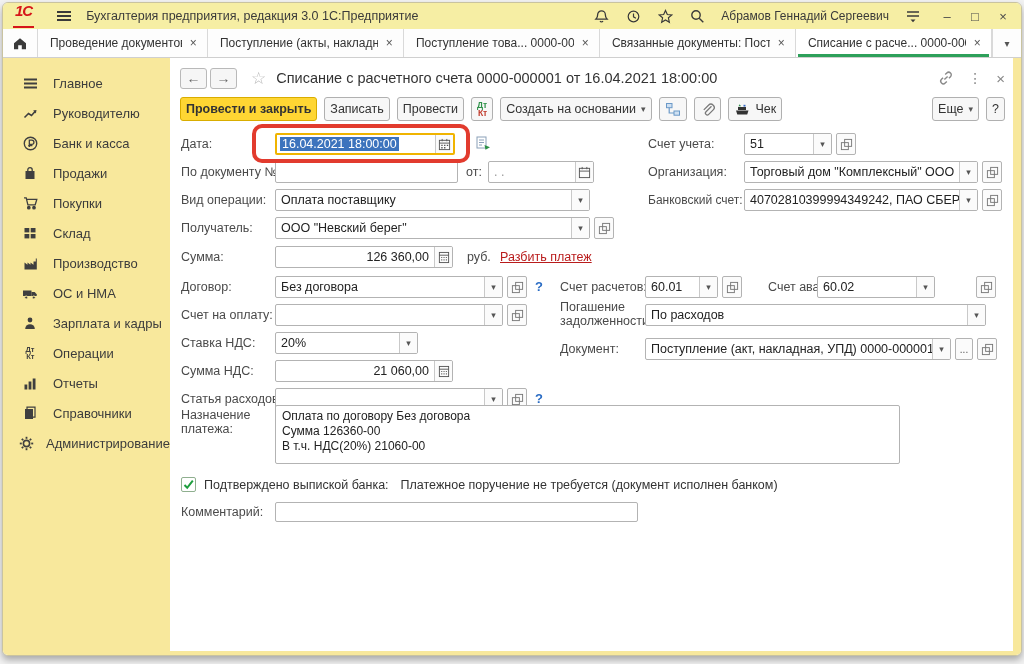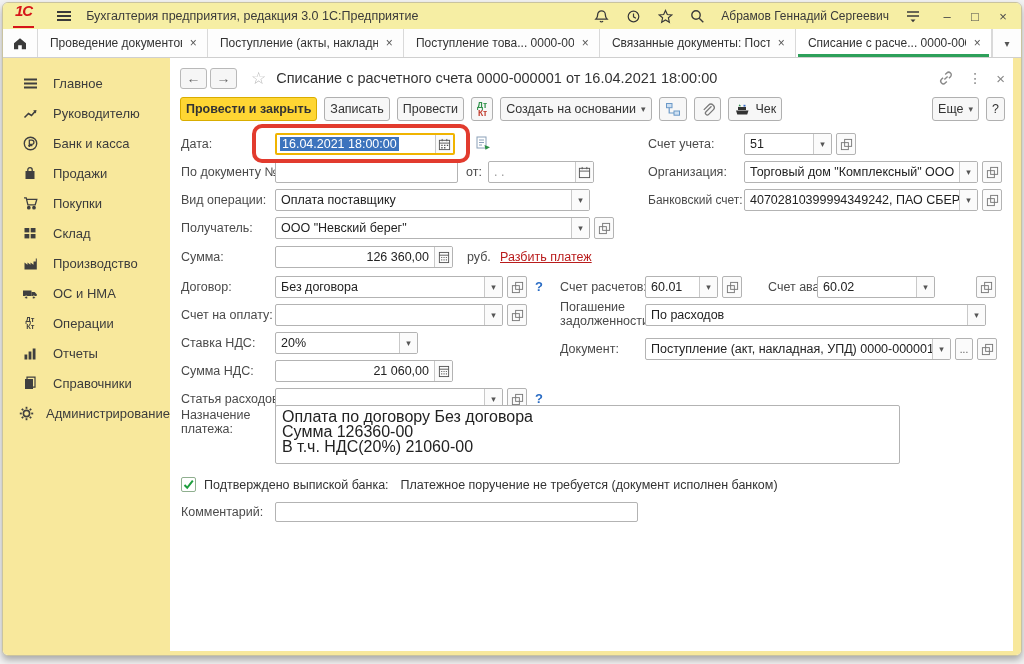--- a/index.html
+++ b/index.html
@@ -84,21 +84,21 @@
     justify-content:center; border-left:1px solid #c9c9c9; color:#555; font-size:9px;
     background:#fbfbfb; cursor:pointer; }
   .sqbtn { position:absolute; width:20px; height:22px; border:1px solid #b3b3b3; border-radius:2px;
     background:#fbfbfb; display:flex; align-items:center; justify-content:center; cursor:pointer; }
   .helpq { position:absolute; color:#2a6cc4; font-weight:bold; font-size:13px; cursor:pointer; }
   .datefld { border:2px solid #f0b400; }
   .datefld .val { padding:0 3px; }
   .datefld .sel { background:#3c73bd; color:#fff; padding:0 2px; }
   .link { color:#b91c1c; text-decoration:underline; font-size:12.5px; cursor:pointer; }
   .ta { position:absolute; border:1px solid #b3b3b3; border-radius:2px; background:#fff;
-    font-size:16px; color:#222; padding:3px 6px; white-space:pre-line; line-height:15px; }
+    font-size:12px; color:#222; padding:3px 6px; white-space:pre-line; line-height:15px; }
   .chkrow { position:absolute; display:flex; align-items:center; gap:8px; }
   .chkbox { width:15px; height:15px; border:1px solid #8faf8f; border-radius:2px; background:#fff;
     display:flex; align-items:center; justify-content:center; cursor:pointer; }
   .chklabel { font-size:12.5px; color:#333; }
   .chknote { font-size:12.5px; color:#333; margin-left:4px; }
   .annot { position:absolute; border:4px solid #e23b2e; border-radius:10px; pointer-events:none; z-index:5; }
 </style>
 </head>
 <body>
 
@@ -259,20 +259,29 @@
       <div class="side-item">
         <span class="ic">
             <svg width="16" height="13" viewBox="0 0 16 13">
               <rect x="1" y="3.5" width="8.5" height="5.5" fill="#3f3f3f"></rect>
               <path d="M9.5 5 h3.2 l2 2.2 V9 H9.5 z" fill="#3f3f3f"></path>
               <circle cx="4.2" cy="10.5" r="1.5" fill="#3f3f3f" stroke="#f8e89c"></circle>
               <circle cx="11.8" cy="10.5" r="1.5" fill="#3f3f3f" stroke="#f8e89c"></circle>
             </svg>
           </span>
         <span class="lb">ОС и НМА</span>
+      </div>
+      <div class="side-item">
+        <span class="ic">
+            <svg width="14" height="14" viewBox="0 0 14 14" fill="#3f3f3f">
+              <circle cx="7" cy="4" r="2.4"></circle>
+              <path d="M2.2 13 a4.8 4.8 0 0 1 9.6 0 z"></path>
+            </svg>
+          </span>
+        <span class="lb">Зарплата и кадры</span>
       </div>
       <div class="side-item">
         <span class="ic">
             <span style="display:flex;flex-direction:column;font-size:7.5px;font-weight:bold;color:#3f3f3f;line-height:7px;">
               <span style="text-align:left;">Дт</span>
               <span style="text-align:right;">Кт</span>
             </span>
           </span>
         <span class="lb">Операции</span>
       </div>

